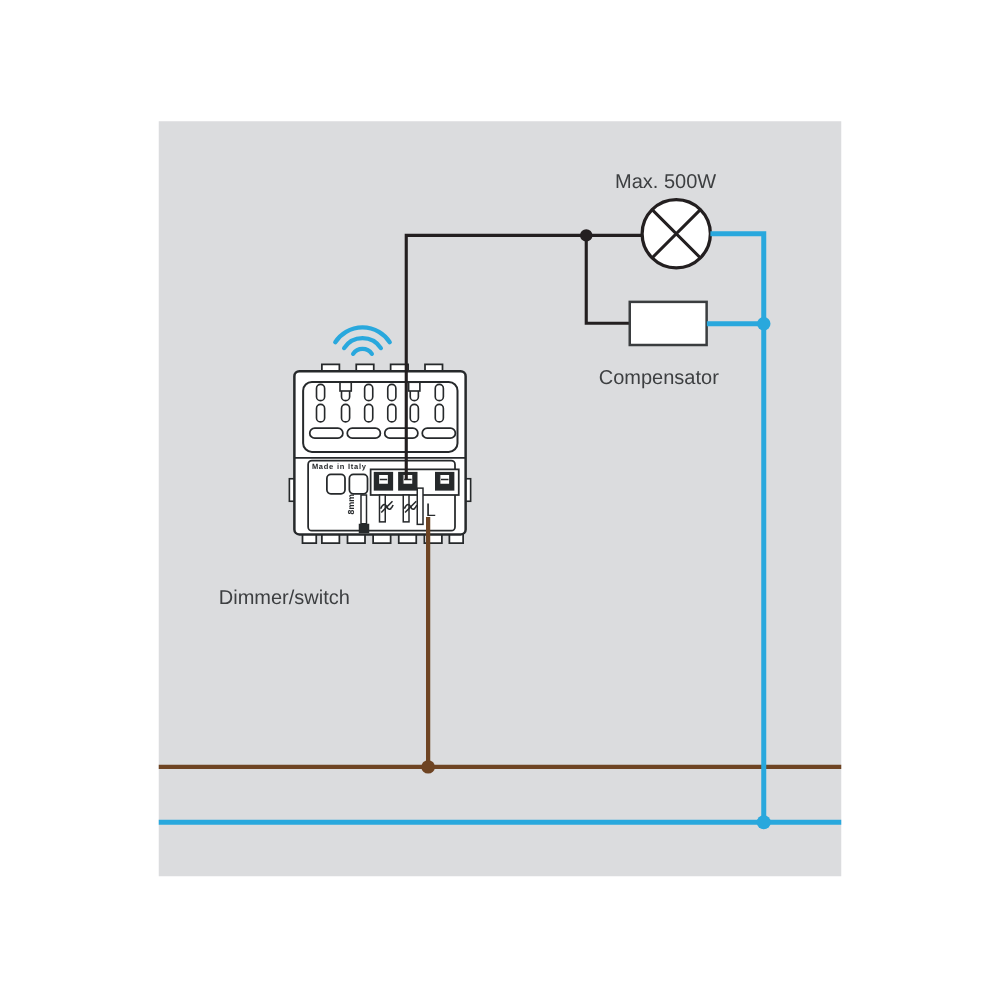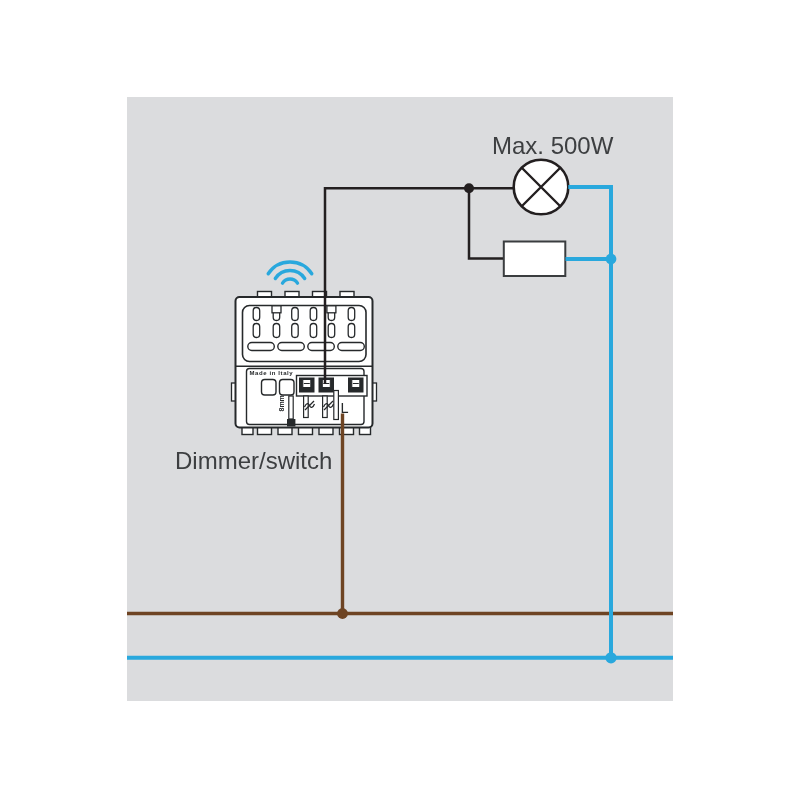--- a/index.html
+++ b/index.html
@@ -9,24 +9,24 @@
     --wire-live-brown:#6e4423;
     --wifi-blue:#29a8dd;
     --label-text:#3d3f41;
     --device-ink:#26292b;
   }
   html,body{margin:0;padding:0;background:#ffffff;}
   body{width:800px;height:800px;position:relative;font-family:"Liberation Sans",sans-serif;}
   .stage{position:absolute;left:0;top:0;width:800px;height:800px;}
   .panel{position:absolute;left:127px;top:97px;width:546px;height:604px;background:var(--panel-background);}
   svg.overlay{position:absolute;left:0;top:0;width:800px;height:800px;}
-  .label{position:absolute;color:var(--label-text);font-size:24px;line-height:29px;white-space:nowrap;}
+  .label{position:absolute;color:var(--label-text);font-size:16px;line-height:29px;white-space:nowrap;}
   .label-max{left:492px;top:131px;}
   .label-comp{left:479px;top:288px;}
-  .label-device{left:175px;top:446px;}
+  .label-device{left:175px;top:464px;}
 
   .wire-black{stroke:var(--wire-black);stroke-width:2.5;fill:none;}
   .wire-blue{stroke:var(--wire-neutral-blue);stroke-width:4;fill:none;}
   .wire-brown{stroke:var(--wire-live-brown);stroke-width:3.4;fill:none;}
   .dot-black{fill:var(--wire-black);}
   .dot-blue{fill:var(--wire-neutral-blue);}
   .dot-brown{fill:var(--wire-live-brown);}
   .wifi-arc{stroke:var(--wifi-blue);stroke-width:3.4;fill:none;stroke-linecap:round;}
 
   .lamp-circle{fill:#ffffff;stroke:var(--wire-black);stroke-width:2.6;}
@@ -159,17 +159,18 @@
 
     <rect class="comp-box" x="503.8" y="241.5" width="61.5" height="34.5"></rect>
 
     <path class="wire-blue" d="M568.3 187 H611 V657.8"></path>
     <path class="wire-blue" d="M565.5 259 H611"></path>
     <circle class="dot-blue" cx="611" cy="259" r="5.4"></circle>
     <circle class="dot-blue" cx="611" cy="657.8" r="5.6"></circle>
   </svg>
 
   <div class="label label-max">Max. 500W</div>
+  <div class="label label-comp">Compensator</div>
   <div class="label label-device">
     <div>Dimmer/switch</div>
   </div>
 
 </div>
 
 </body></html>

